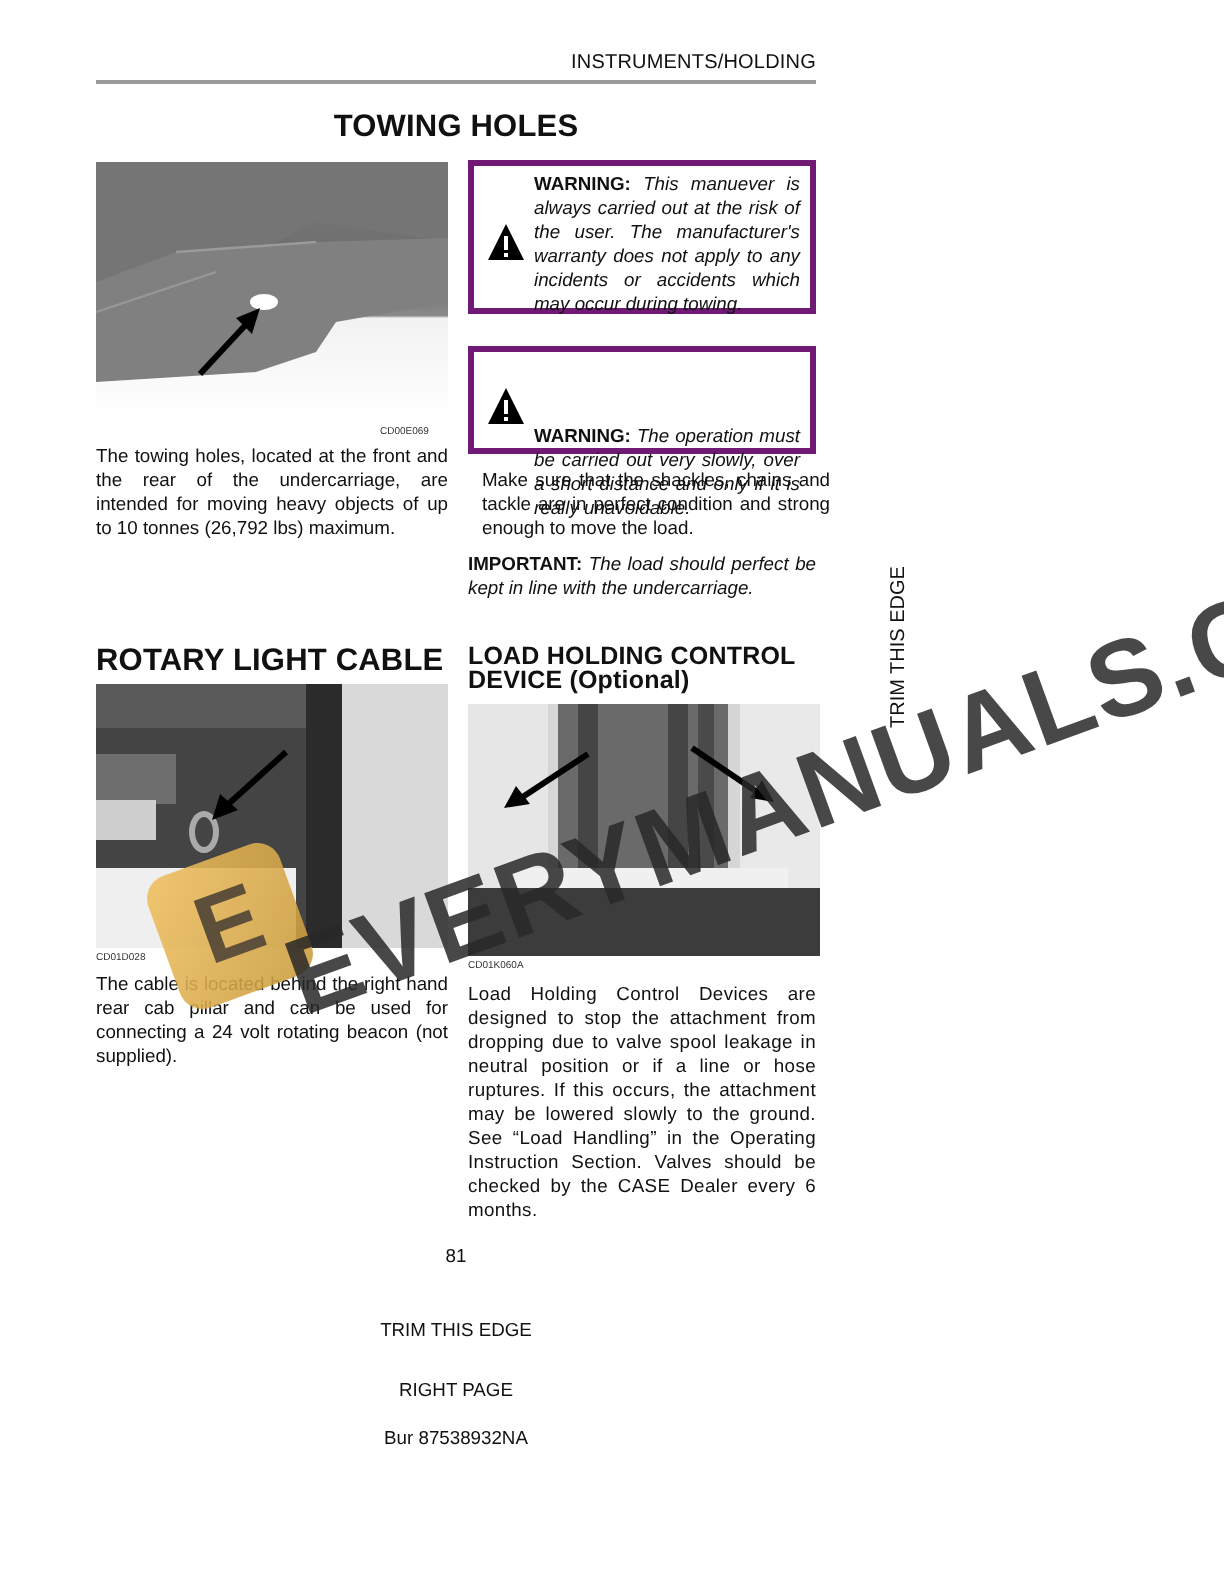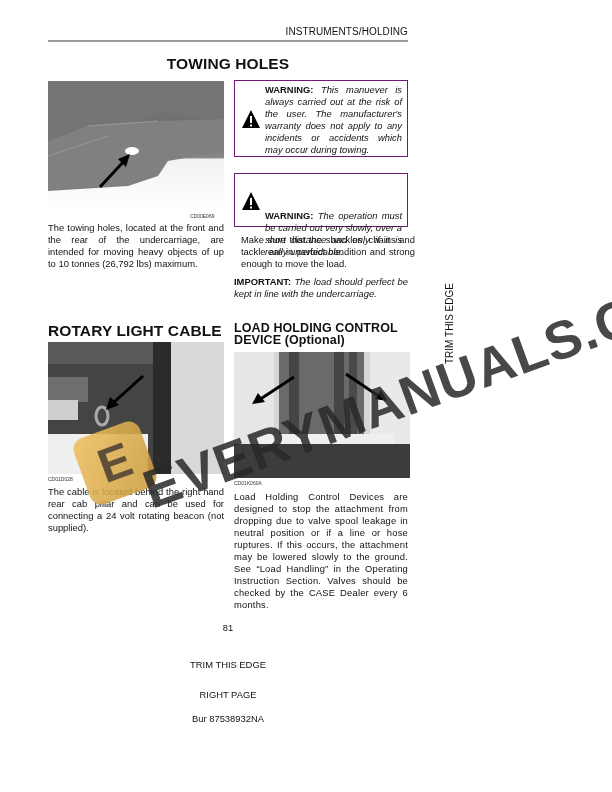--- a/index.html
+++ b/index.html
@@ -6,21 +6,21 @@
     body { width: 612px; height: 792px; position: relative; overflow: hidden;
            font-family: "Liberation Sans", sans-serif; color: #111; }
     .abs { position: absolute; }
     .hdr { left: 48px; top: 26px; width: 360px; text-align: right; font-size: 10px; letter-spacing: 0.1px; }
     .hdr-rule { left: 48px; top: 40px; width: 360px; height: 2px; background: #9a9a9a; }
     .h1 { font-weight: bold; font-size: 15.5px; letter-spacing: 0.1px; }
     .h1c { left: 48px; top: 55px; width: 360px; text-align: center; }
     .body { font-size: 9.4px; line-height: 12px; text-align: justify; }
     .photo { overflow: hidden; }
     .fig { font-size: 5px; color: #333; }
-    .warn { border: 1px solid #701a75; box-sizing: border-box; }
+    .warn { border: 3px solid #701a75; box-sizing: border-box; }
     .warn .tri { position: absolute; left: 6px; }
     .warn .txt { position: absolute; left: 30px; right: 5px; font-size: 9.4px; line-height: 12px; text-align: justify; }
     .warn b { font-style: normal; }
     .warn i { font-style: italic; }
     .center { text-align: center; font-size: 9.4px; }
     .vert { transform: rotate(-90deg); transform-origin: left top; font-size: 10px; white-space: nowrap; }
     .wm { font-weight: bold; font-size: 54px; color: rgba(40,40,40,0.85); white-space: nowrap;
           transform: rotate(-20deg); transform-origin: left top; letter-spacing: 1px; }
     .logo { width: 70px; height: 70px; border-radius: 12px; background: linear-gradient(135deg,#f0c060,#c99a3a);
             opacity: 0.88; transform: rotate(-20deg); }

